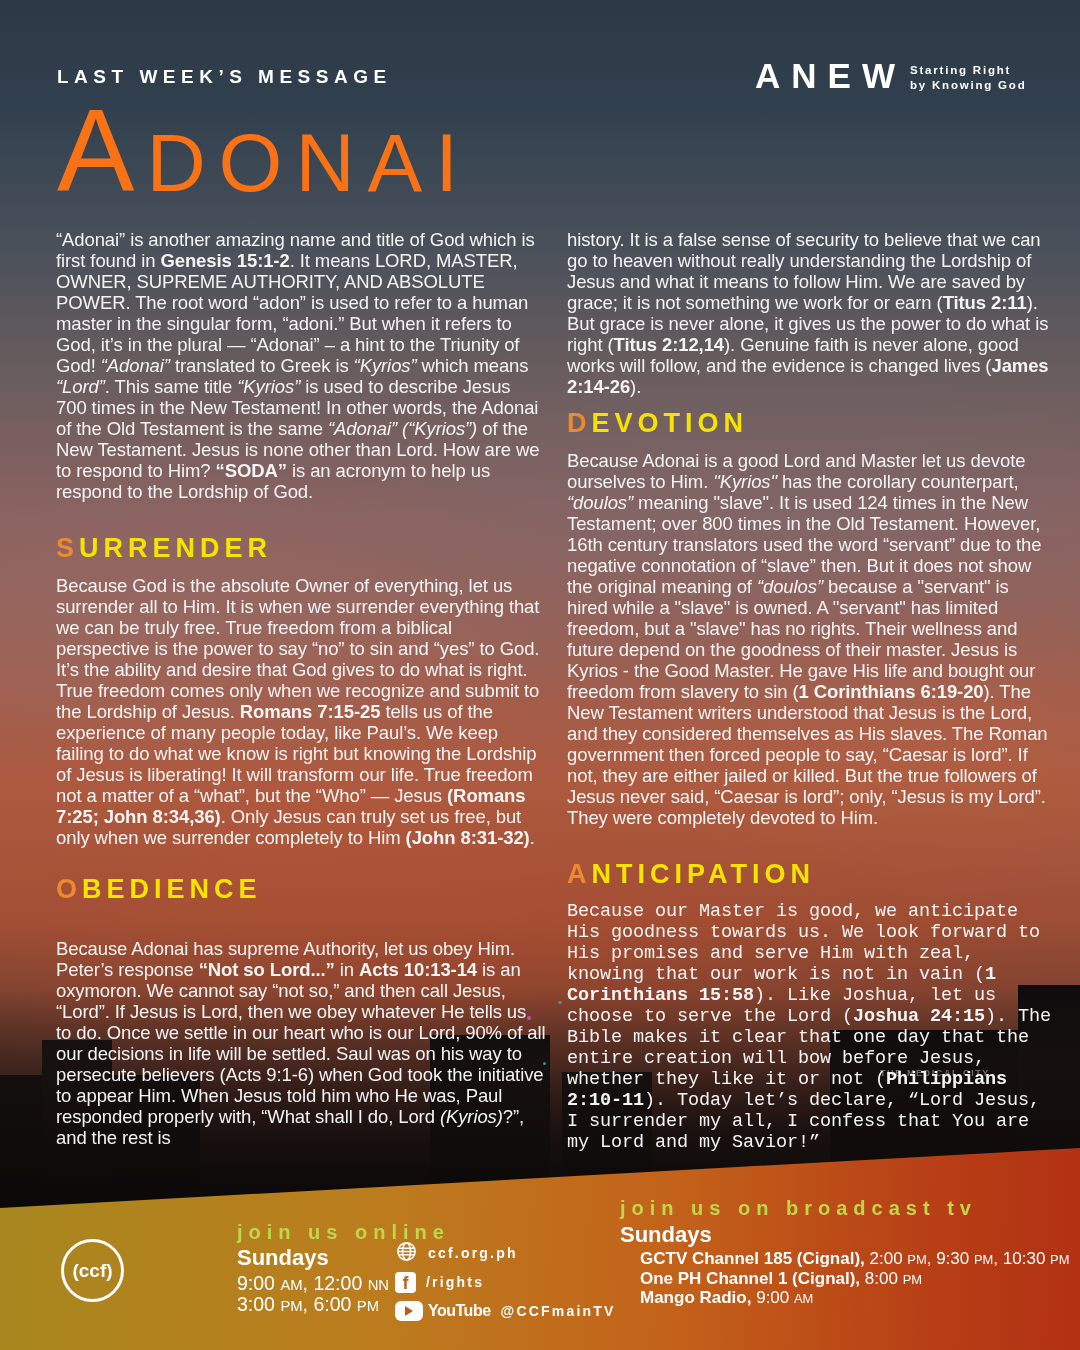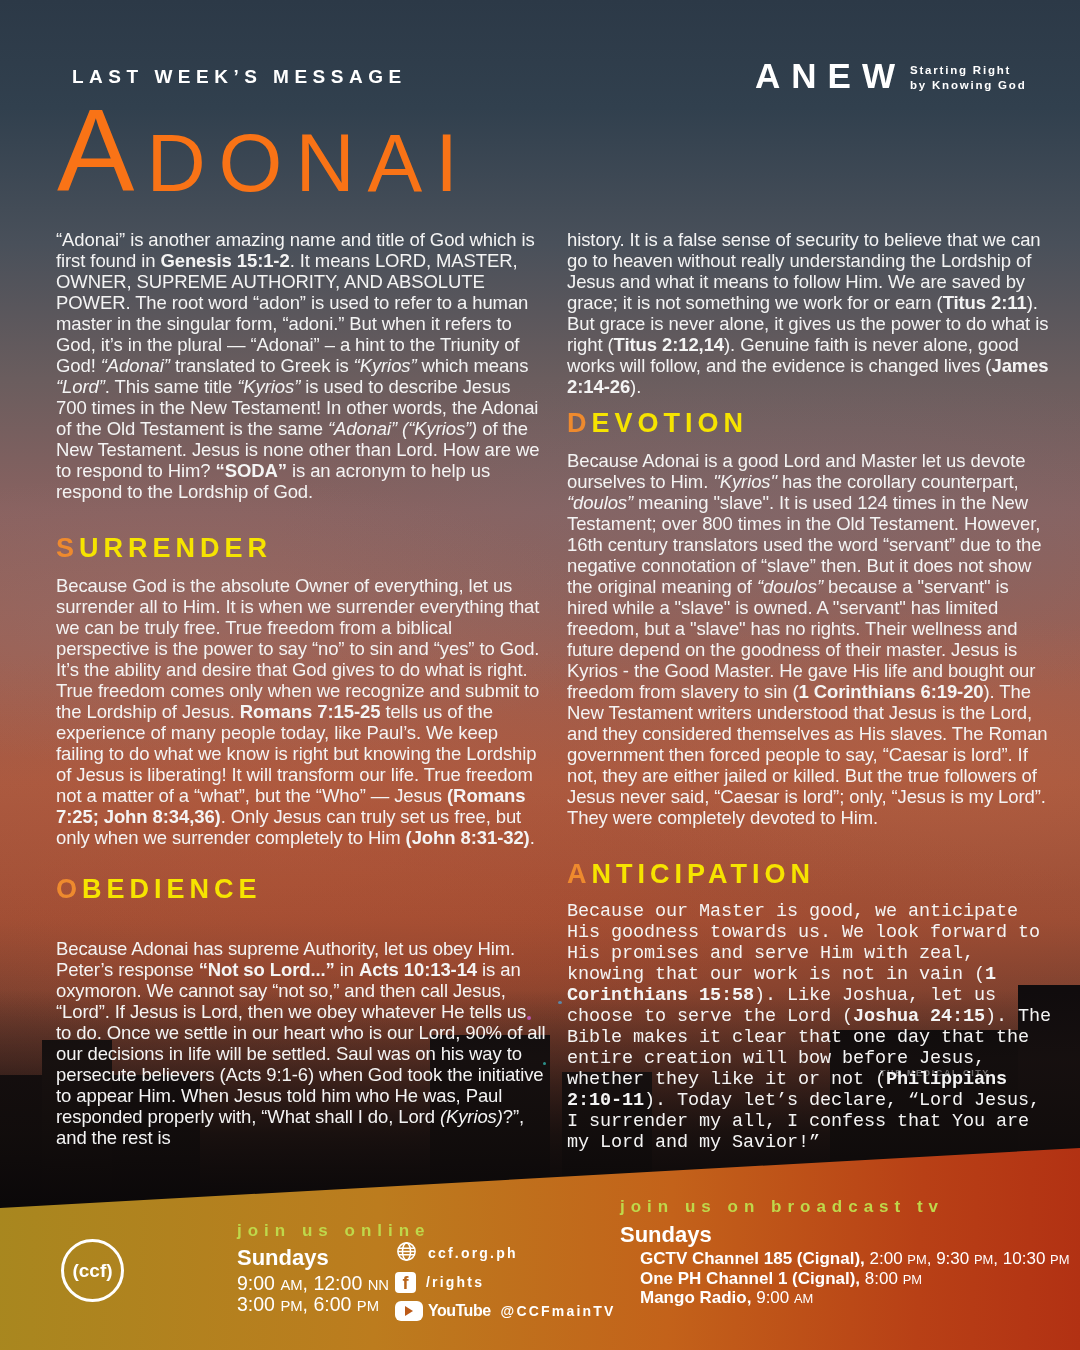--- a/index.html
+++ b/index.html
@@ -17,21 +17,21 @@
         #9c5f52 48%,#a85a41 58%,#9d4e35 68%,#6e3c2e 76%,#402420 84%,#1c1413 90%,#0b0809 100%);}
   .bldg{position:absolute;}
   .cityfade{position:absolute;left:0;bottom:0;width:100%;height:360px;
     background:linear-gradient(to top,#070506 0%,#0b0809 40%,rgba(18,13,12,.85) 60%,
       rgba(30,20,18,.42) 80%,rgba(30,20,18,0) 100%);}
   .dot{position:absolute;border-radius:50%;}
   .sign{position:absolute;left:880px;top:1068px;font-size:9px;font-weight:bold;
     letter-spacing:1.6px;color:rgba(255,255,255,.38);}
   
   .kicker{position:absolute;left:57px;top:66px;font-size:19px;font-weight:bold;
-    letter-spacing:5.5px;color:#ffffff;margin-left:15px;}
+    letter-spacing:5.5px;color:#ffffff;}
   .brand{position:absolute;left:755px;top:56px;display:flex;align-items:flex-start;color:#fff;}
   .brand-name{font-size:35px;font-weight:bold;letter-spacing:11px;line-height:40px;}
   .brand-tag{margin-left:4px;padding-top:7px;font-size:11.5px;font-weight:bold;
     letter-spacing:1.8px;line-height:15px;}
   
   .title{position:absolute;left:57px;top:96px;color:#f97316;line-height:110px;white-space:nowrap;}
   .title .tf{font-size:116px;letter-spacing:12px;}
   .title .tr{font-size:82px;letter-spacing:13px;}
   
   .copy{position:absolute;width:490px;font-size:18.5px;line-height:21px;
@@ -50,21 +50,21 @@
   #p-devotion{left:567px;top:450px;width:484px;}
   #h-anticipation{left:567px;top:859px;}
   #p-anticipation{left:567px;top:901px;width:490px;font-family:Liberation Mono, monospace;}
   
   .band{position:absolute;left:0;top:1148px;width:1080px;height:202px;
     background:linear-gradient(92deg,#a8871f 0%,#bc7c1e 35%,#c3621a 62%,#b84016 85%,#b23113 100%);
     clip-path:polygon(0 29.7%,100% 0,100% 100%,0 100%);}
   .ccf-logo{position:absolute;left:61px;top:1239px;width:57px;height:57px;border:3.5px solid #fff;
     border-radius:50%;display:flex;align-items:center;justify-content:center;
     color:#fff;font-size:19px;font-weight:bold;letter-spacing:0;}
-  .green-h{position:absolute;font-size:17px;font-weight:bold;letter-spacing:6px;color:#bfd84b;}
+  .green-h{position:absolute;font-size:20px;font-weight:bold;letter-spacing:6px;color:#bfd84b;}
   #online-h{left:237px;top:1221px;}
   #bc-h{left:620px;top:1197px;}
   .day{position:absolute;font-size:22px;font-weight:bold;color:#fff;}
   #online-day{left:237px;top:1245px;}
   #bc-day{left:620px;top:1222px;}
   .time{position:absolute;font-size:19.5px;color:#fff;}
   .time .sc{font-size:0.76em;}
   #online-t1{left:237px;top:1272px;}
   #online-t2{left:237px;top:1293px;}
   .links{position:absolute;left:395px;top:1242px;display:flex;flex-direction:column;gap:7px;color:#fff;}

